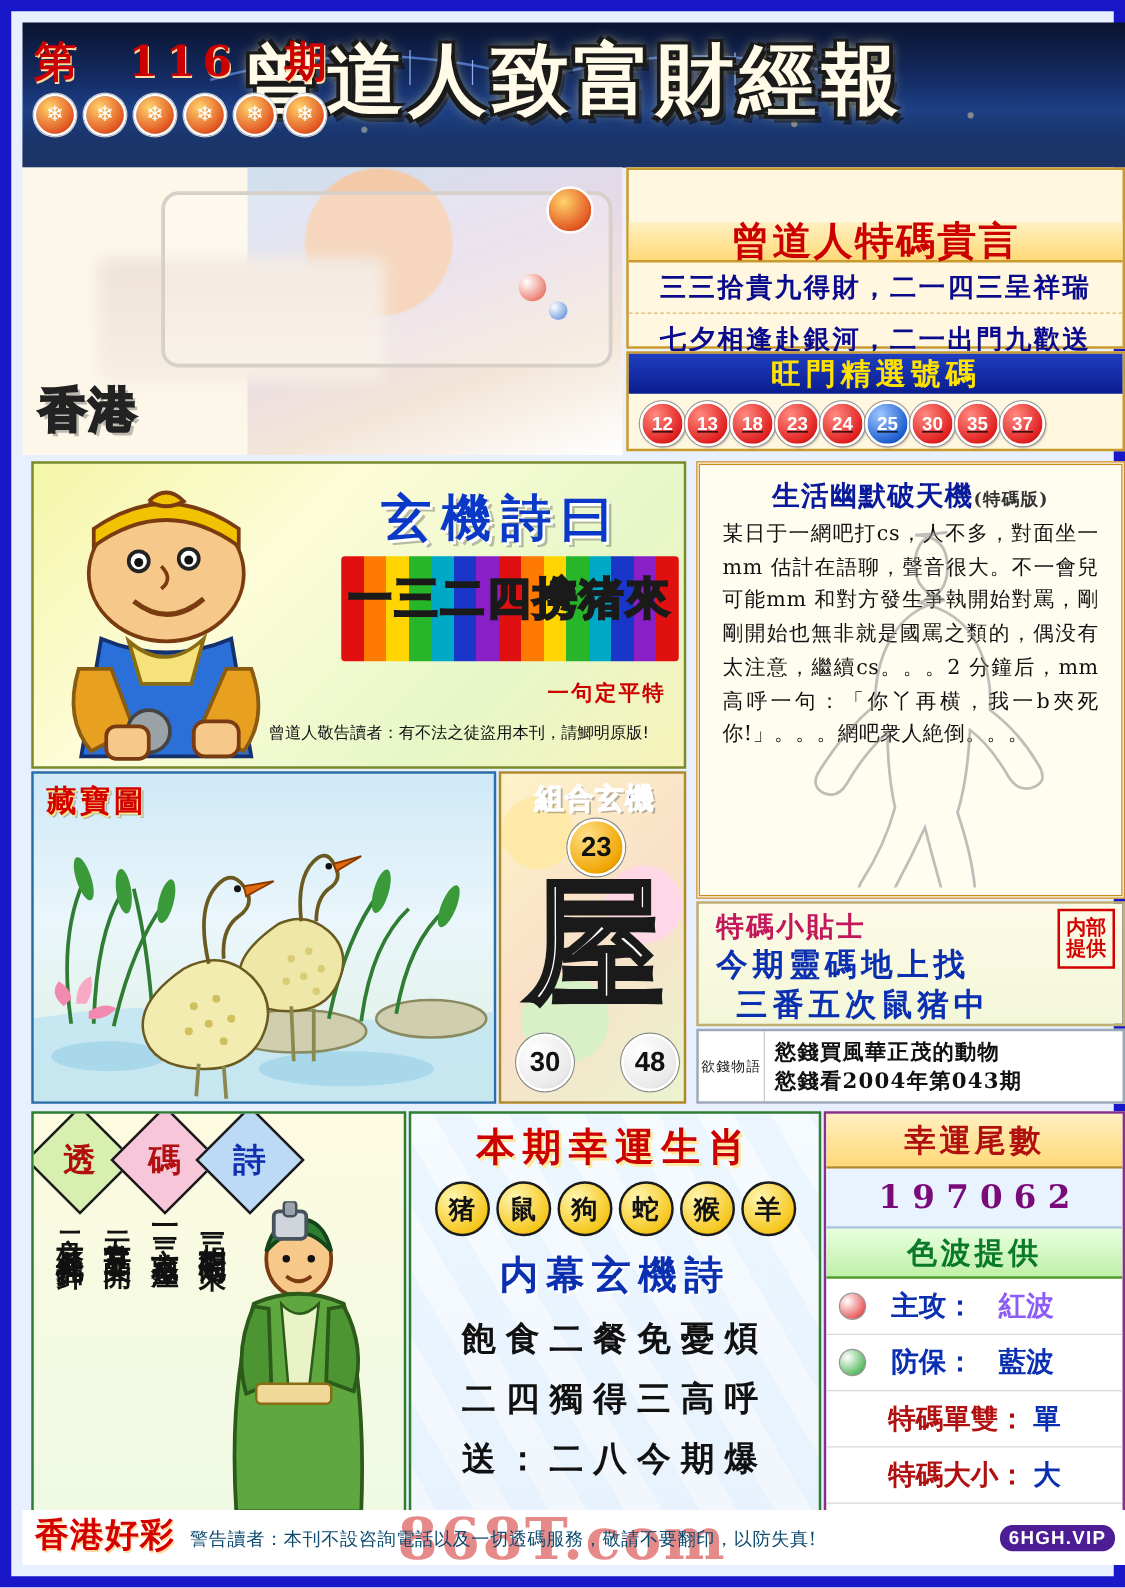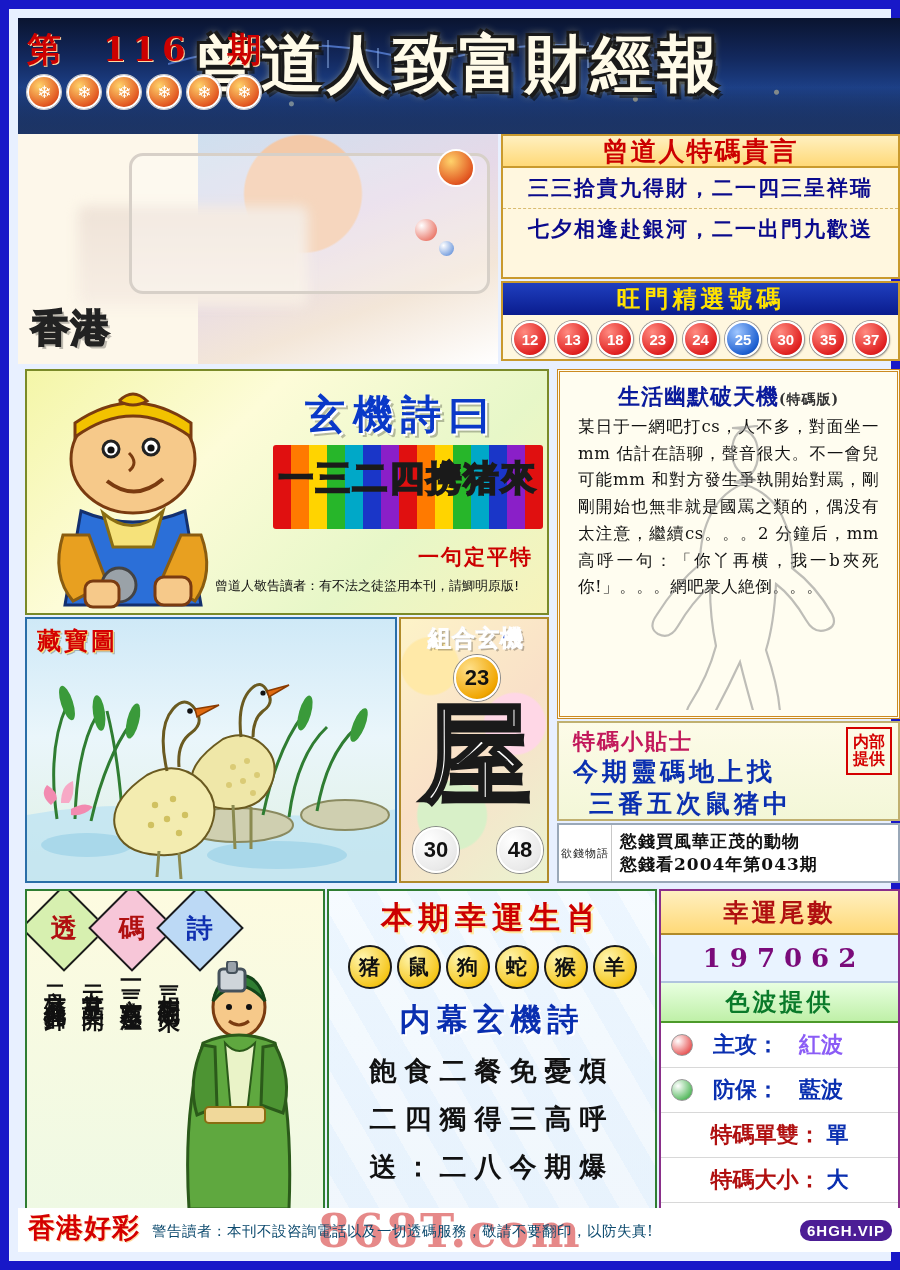--- a/index.html
+++ b/index.html
@@ -93,39 +93,39 @@
     background:radial-gradient(circle at 35% 30%,#ffd36b,#e25822 70%,#a8260b);border:2px solid #fff;}
   
   .rt-panel{
     position:absolute;left:492px;top:125px;width:399px;height:145px;
     background:#fff7df;border:2px solid #c99a2e;box-sizing:border-box;
   }
   .rt-head{
     height:30px;background:linear-gradient(180deg,#fff0c0,#ffd978);
     display:flex;align-items:center;justify-content:center;
     font-family:"DejaVu Serif","Liberation Serif",serif;font-weight:bold;
-    font-size:26px;color:#cc0000;letter-spacing:2px;border-bottom:2px solid #c99a2e;
+    font-size:31px;color:#cc0000;letter-spacing:2px;border-bottom:2px solid #c99a2e;margin-top:42px;
   }
   .rt-line{
     height:40px;display:flex;align-items:center;justify-content:center;
     font-family:"DejaVu Serif","Liberation Serif",serif;font-weight:bold;
     font-size:21px;color:#0a0a8c;letter-spacing:2px;
   }
   .rt-line2{border-top:1px dashed #d9bb70;}
   .wm-panel{
     position:absolute;left:492px;top:272px;width:399px;height:80px;
     background:#fff7df;border:2px solid #c99a2e;box-sizing:border-box;
   }
   .wm-head{
     height:32px;background:linear-gradient(180deg,#1f3fbf,#0a1c8e);
     display:flex;align-items:center;justify-content:center;
     font-family:"DejaVu Serif","Liberation Serif",serif;font-weight:bold;
     font-size:24px;color:#ffe200;letter-spacing:4px;
   }
-  .ball-row{display:flex;align-items:center;justify-content:space-between;padding:6px 9px 0 9px;}
+  .ball-row{display:flex;align-items:center;justify-content:flex-start;padding:6px 9px 0 9px;text-decoration:underline;}
   .ball{
     width:32px;height:32px;border-radius:50%;
     display:flex;align-items:center;justify-content:center;
     font-size:15px;font-weight:bold;color:#111;
     font-family:"Liberation Sans",sans-serif;
     border:2px solid #fff;box-shadow:0 0 0 1px #999,1px 1px 2px rgba(0,0,0,.4);
   }
   .ball.red{background:radial-gradient(circle at 32% 28%,#ff8a80,#e02020 72%,#9e0d0d);color:#fff;}
   .ball.blue{background:radial-gradient(circle at 32% 28%,#9fc6ff,#1d5fd0 72%,#0b2f76);color:#fff;}
   
@@ -149,21 +149,21 @@
   }
   .rainbow-text{
     position:absolute;left:246px;top:84px;width:270px;text-align:center;
     font-family:"DejaVu Serif","Liberation Serif",serif;font-weight:bold;
     font-size:35px;letter-spacing:2px;color:#fffde0;
     -webkit-text-stroke:2px #1a1a1a;
   }
   .poem-sub{
     position:absolute;right:14px;top:172px;
     font-family:Liberation Sans, sans-serif;font-weight:bold;
-    font-size:21px;color:#cc0000;letter-spacing:2px;
+    font-size:17px;color:#cc0000;letter-spacing:2px;
   }
   .poem-note{
     position:absolute;left:188px;top:206px;
     font-size:13px;color:#111;font-family:"DejaVu Sans",sans-serif;
   }
   .oldman{position:absolute;left:6px;top:14px;width:210px;height:224px;}
   
   .treasure{
     position:absolute;left:16px;top:608px;width:372px;height:266px;
     border:2px solid #2a6ea8;box-sizing:border-box;overflow:hidden;

